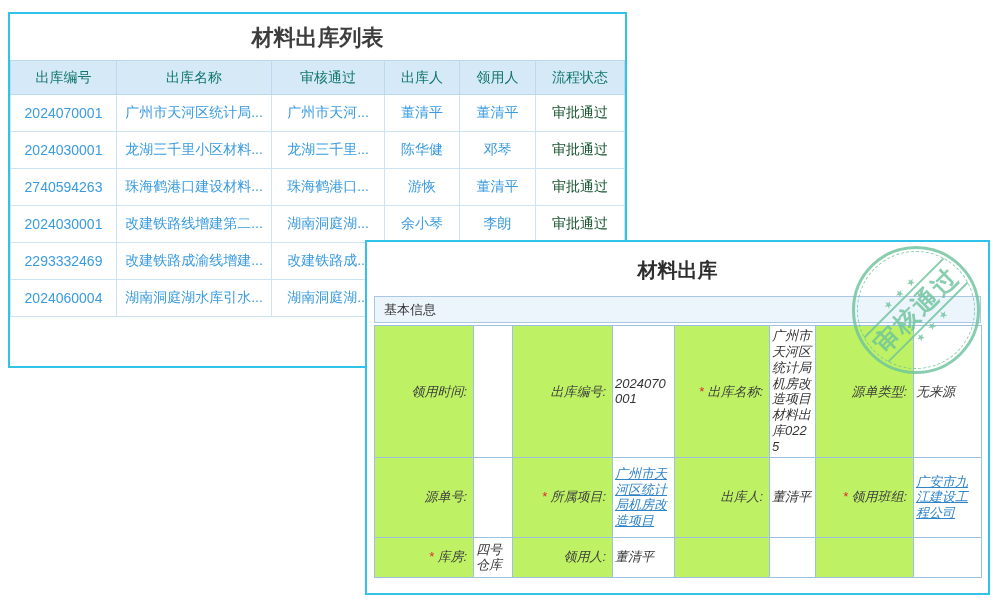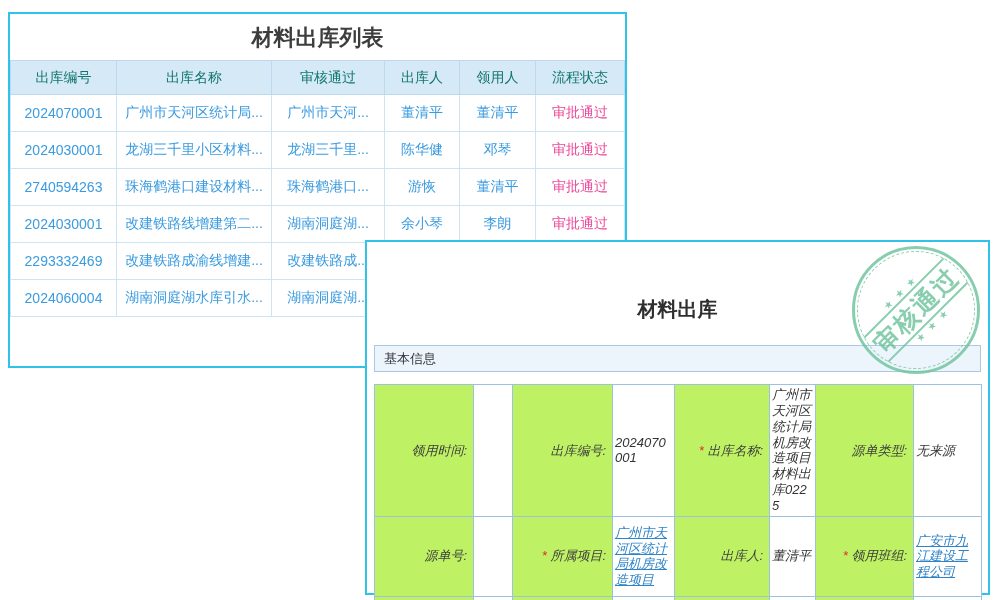--- a/index.html
+++ b/index.html
@@ -19,33 +19,33 @@
   table.list-table { border-collapse:collapse; table-layout:fixed; width:614px; margin:0 auto; }
   table.list-table th {
     height:34px; background:#d6e9f7; color:#0f766e; font-size:14px; font-weight:normal;
     border:1px solid #bcd9ee; text-align:center;
   }
   table.list-table td {
     height:37px; font-size:14px; color:#3a9be0; text-align:center;
     border:1px solid #cde4f4; background:#fff;
     white-space:nowrap; overflow:hidden;
   }
-  table.list-table td.status { color:#ec4899; }
+  table.list-table td.status { color:#14532d; }
 
   
   .detail-panel {
     position:absolute; left:365px; top:240px; width:625px; height:355px;
     background:#ffffff; border:2px solid #30c2e8; z-index:2;
   }
   .detail-title {
     height:52px; line-height:56px; text-align:center;
-    font-size:20px; font-weight:bold; color:#2e2e2e;margin-top:39px;
+    font-size:20px; font-weight:bold; color:#2e2e2e;
   }
   .section-bar {
-    margin:12px 7px; height:27px; line-height:26px; padding-left:9px;
+    margin:2px 7px; height:27px; line-height:26px; padding-left:9px;
     background:#ecf4fc; border:1px solid #aac8e4; font-size:13px; color:#333;
   }
   table.form-table {
     border-collapse:collapse; table-layout:fixed; width:607px; margin:0 7px;
   }
   table.form-table td {
     border:1px solid #9dc2e0; font-size:13px; vertical-align:middle;
     word-break:break-all; line-height:1.22; padding:2px 2px;font-style:italic;
   }
   table.form-table td.label {

